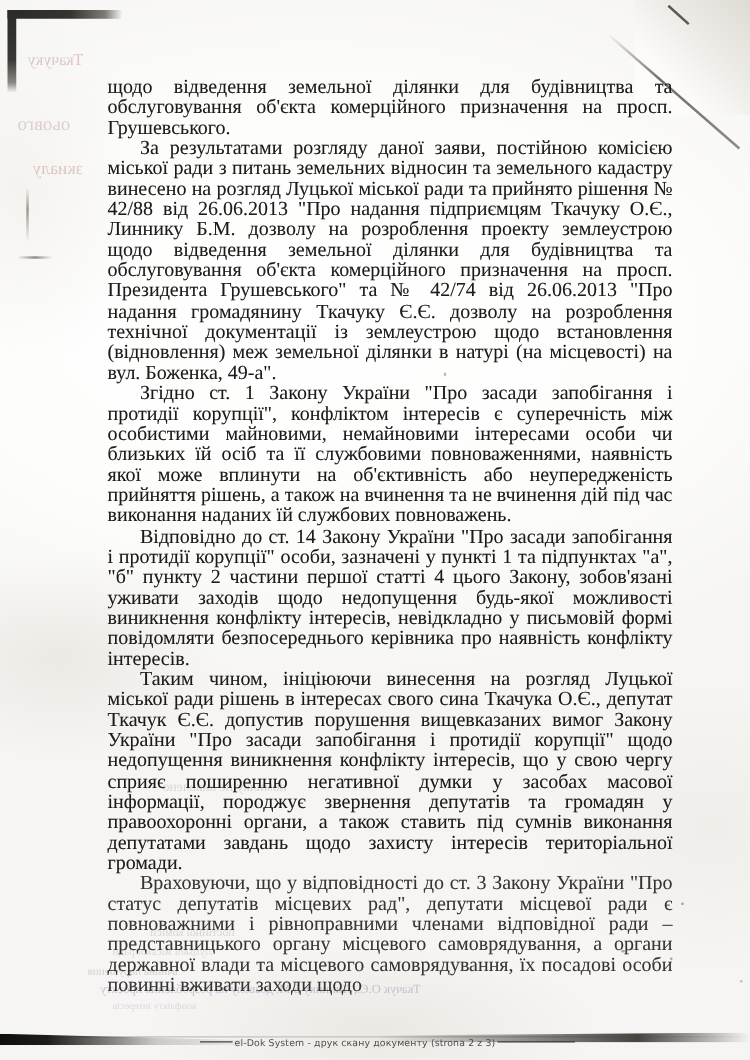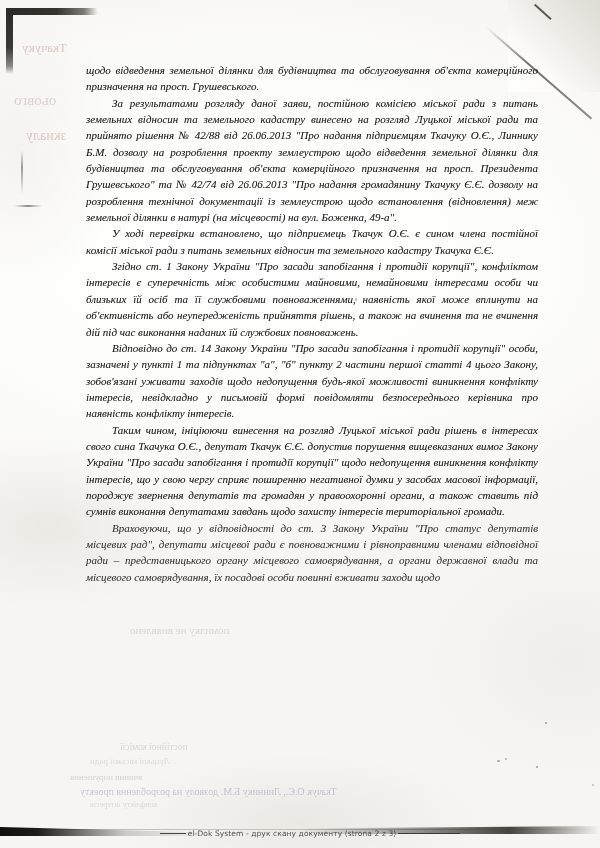--- a/index.html
+++ b/index.html
@@ -177,26 +177,25 @@
     border-radius: 50%;
     pointer-events: none;
   }
 
   
   .doc-body {
     position: absolute;
     left: 86px;
     top: 62px;
     width: 452px;
-    font-size: 11px;
+    font-size: 16px;
     line-height: 16.35px;
     color: #1b1b1a;
     text-align: justify;
     text-justify: inter-word;
-    font-style: italic;
     -webkit-font-smoothing: none;
   }
   .doc-body p {
     margin: 0 0 0 0;
     text-indent: 26px;
     hyphens: none;
   }
   .doc-body p.no-indent { text-indent: 0; }
 
   
@@ -237,21 +236,20 @@
   <div class="speck" style="left:545px; top:722px; width:2px;  height:1.5px; opacity:.55;"></div>
   <div class="speck" style="left:497px; top:760px; width:3px;  height:1.5px; opacity:.5;"></div>
   <div class="speck" style="left:505px; top:758px; width:2px;  height:2px;   opacity:.45;"></div>
   <div class="speck" style="left:536px; top:766px; width:1.5px;height:1.5px; opacity:.5;"></div>
   <div class="speck" style="left:355px; top:298px; width:1.5px;height:3px;   opacity:.4;"></div>
   <div class="speck" style="left:592px; top:784px; width:2px;  height:2px;   opacity:.35;"></div>
 
   <div class="doc-body">
     <p class="no-indent">щодо відведення земельної ділянки для будівництва та обслуговування об'єкта комерційного призначення на просп. Грушевського.</p>
     <p>За результатами розгляду даної заяви, постійною комісією міської ради з питань земельних відносин та земельного кадастру винесено на розгляд Луцької міської ради та прийнято рішення № 42/88 від 26.06.2013 "Про надання підприємцям Ткачуку О.Є., Линнику Б.М. дозволу на розроблення проекту землеустрою щодо відведення земельної ділянки для будівництва та обслуговування об'єкта комерційного призначення на просп. Президента Грушевського" та № 42/74 від 26.06.2013 "Про надання громадянину Ткачуку Є.Є. дозволу на розроблення технічної документації із землеустрою щодо встановлення (відновлення) меж земельної ділянки в натурі (на місцевості) на вул. Боженка, 49-а".</p>
-    <p>У ході перевірки встановлено, що підприємець Ткачук О.Є. є сином члена постійної комісії  міської ради з питань земельних відносин та земельного кадастру Ткачука Є.Є.</p>
     <p>Згідно ст. 1 Закону України "Про засади запобігання і протидії корупції", конфліктом інтересів є суперечність між особистими майновими, немайновими інтересами особи чи близьких їй осіб та її службовими повноваженнями, наявність якої може вплинути на об'єктивність або неупередженість прийняття рішень, а також на вчинення та не вчинення дій під час виконання наданих їй службових повноважень.</p>
     <p>Відповідно до ст. 14 Закону України "Про засади запобігання і протидії корупції" особи, зазначені у пункті 1 та підпунктах "а", "б" пункту 2 частини першої статті 4 цього Закону, зобов'язані уживати заходів щодо недопущення будь-якої можливості виникнення конфлікту інтересів, невідкладно у письмовій формі повідомляти безпосереднього керівника про наявність конфлікту інтересів.</p>
     <p>Таким чином, ініціюючи винесення на розгляд Луцької міської ради рішень в інтересах свого сина Ткачука О.Є., депутат Ткачук Є.Є. допустив порушення вищевказаних вимог Закону України "Про засади запобігання і протидії корупції" щодо недопущення виникнення конфлікту інтересів, що у свою чергу сприяє поширенню негативної думки у засобах масової інформації, породжує звернення депутатів та громадян у правоохоронні органи, а також ставить під сумнів виконання депутатами завдань щодо захисту інтересів територіальної громади.</p>
     <p class="faded-row">Враховуючи, що у відповідності до ст. 3 Закону України "Про статус депутатів місцевих рад", депутати місцевої ради є повноважними і рівноправними членами відповідної ради – представницького органу місцевого самоврядування, а органи державної влади та місцевого самоврядування, їх посадові особи повинні вживати заходи щодо</p>
   </div>
 
   <div class="bottom-hairline"></div>
   <div class="bottom-wedge-left"></div>
   <div class="bottom-wedge-right"></div>
 

